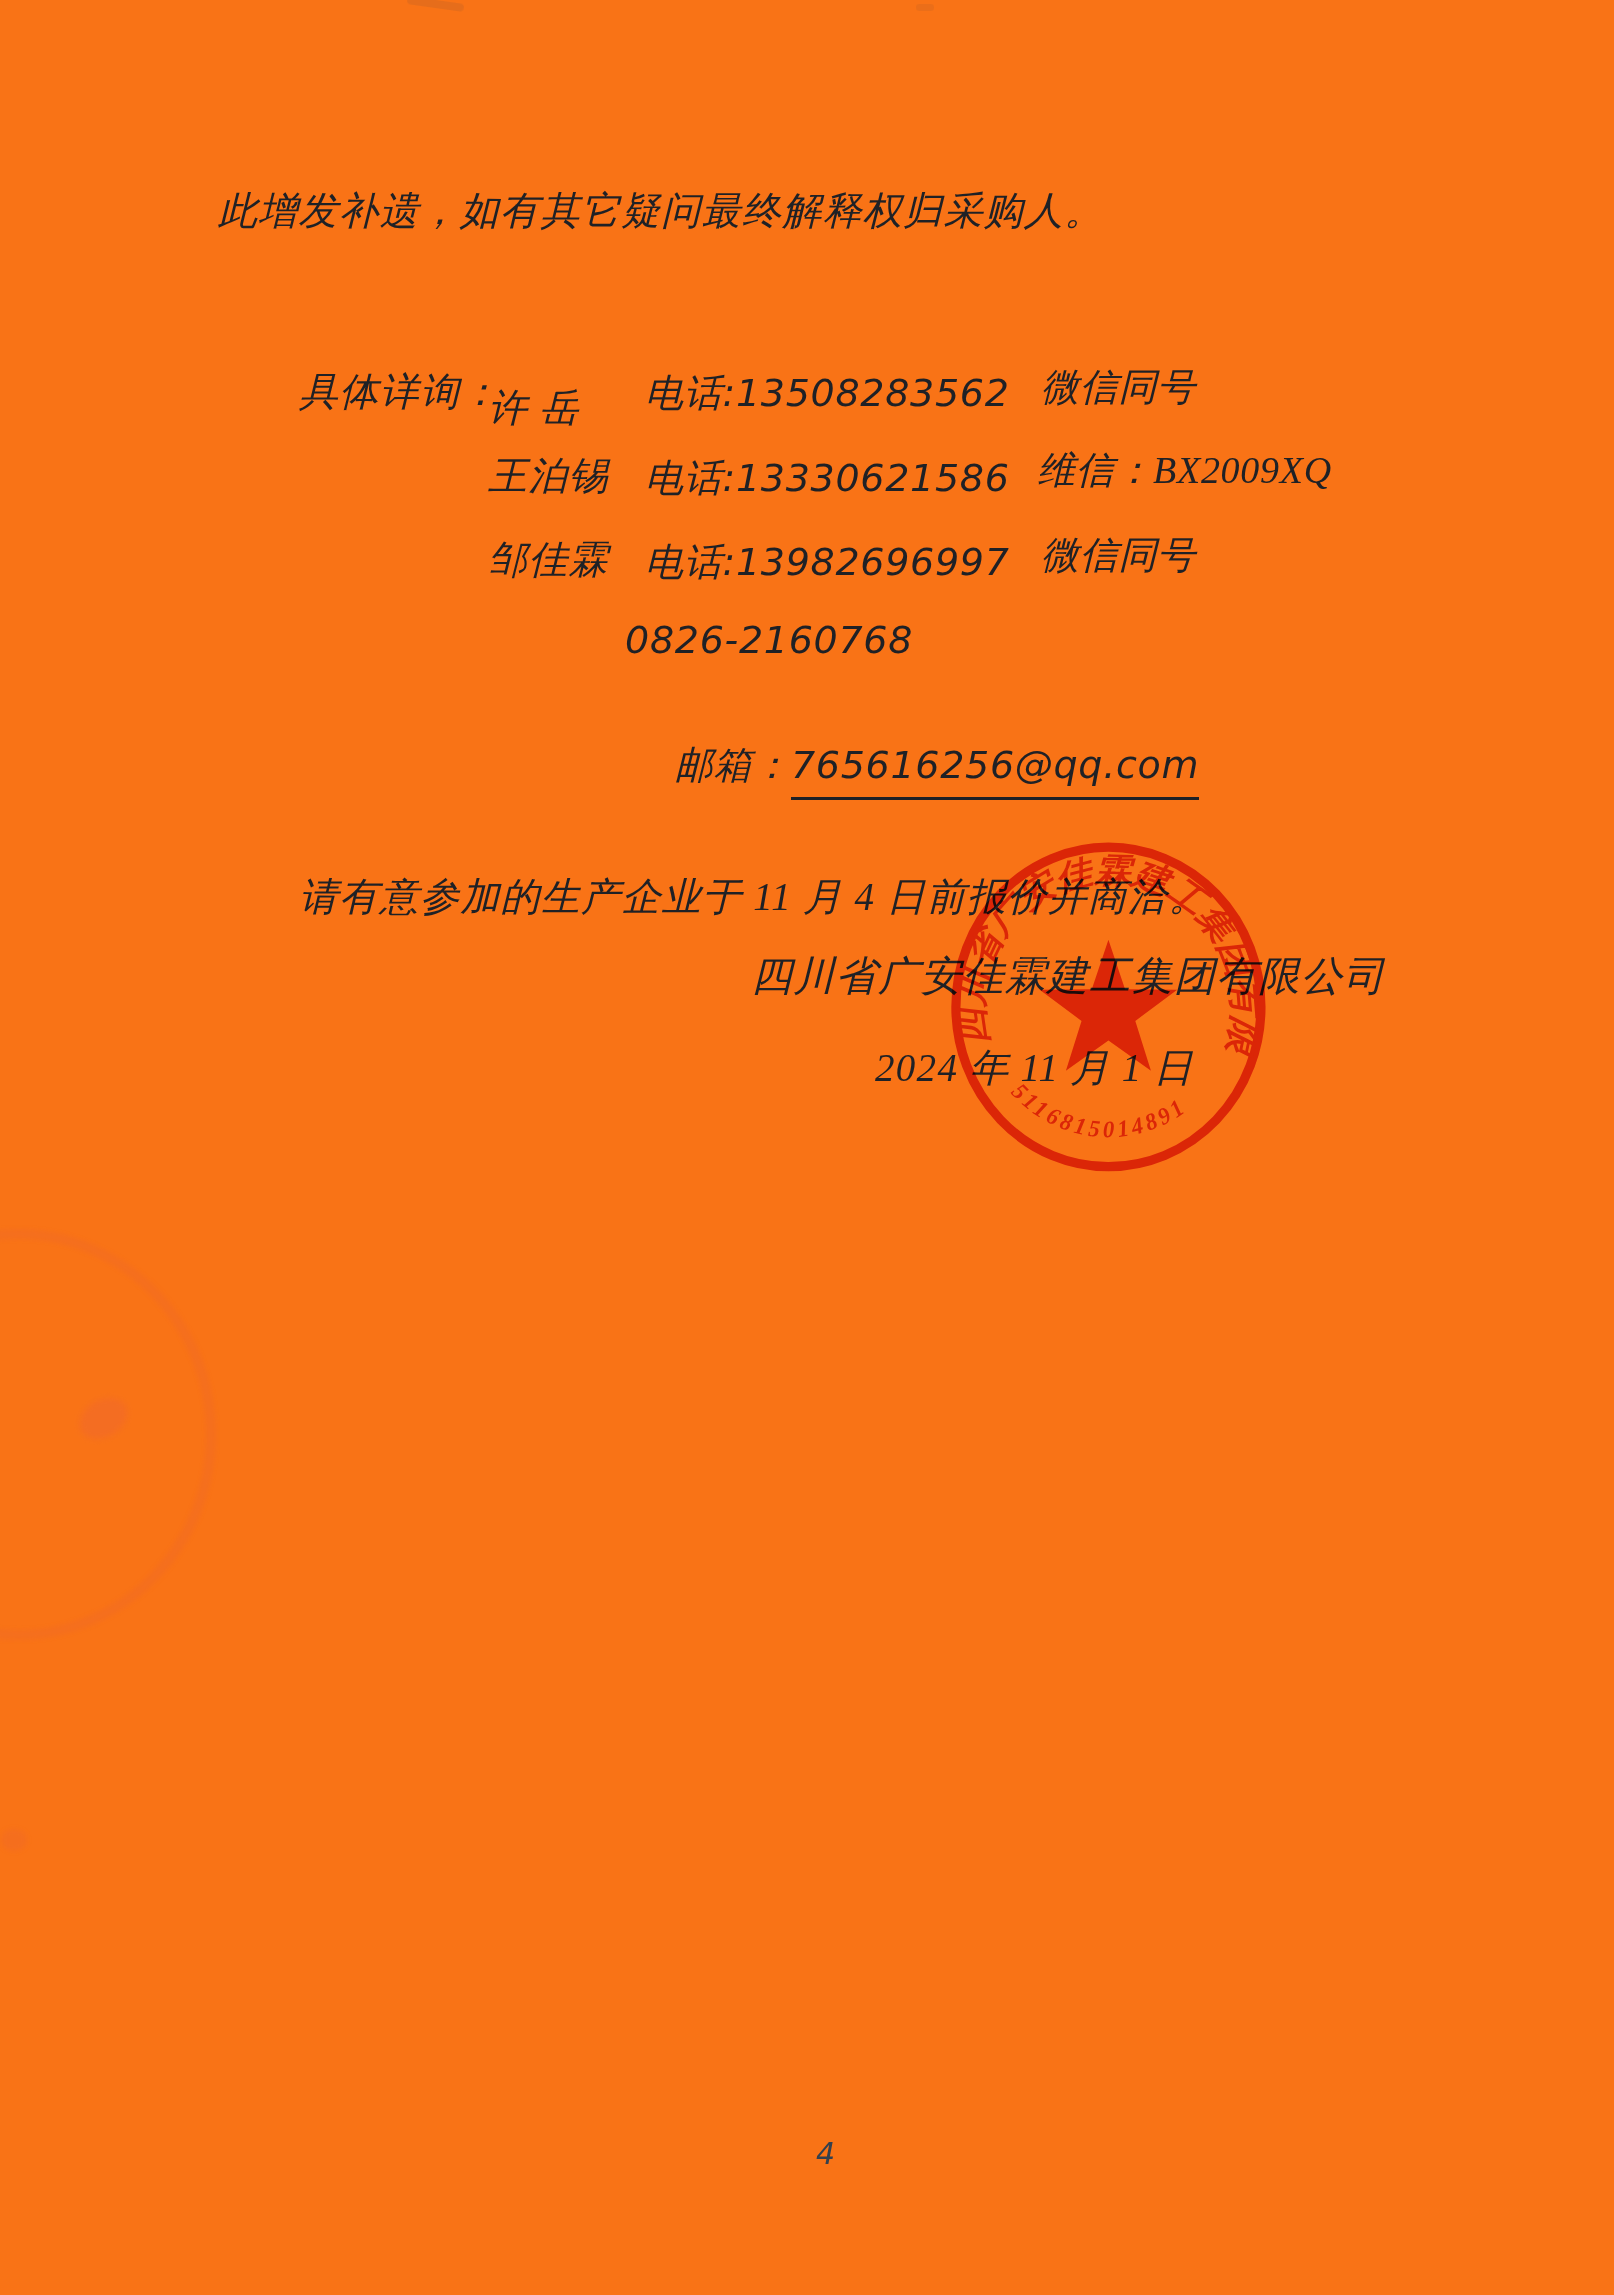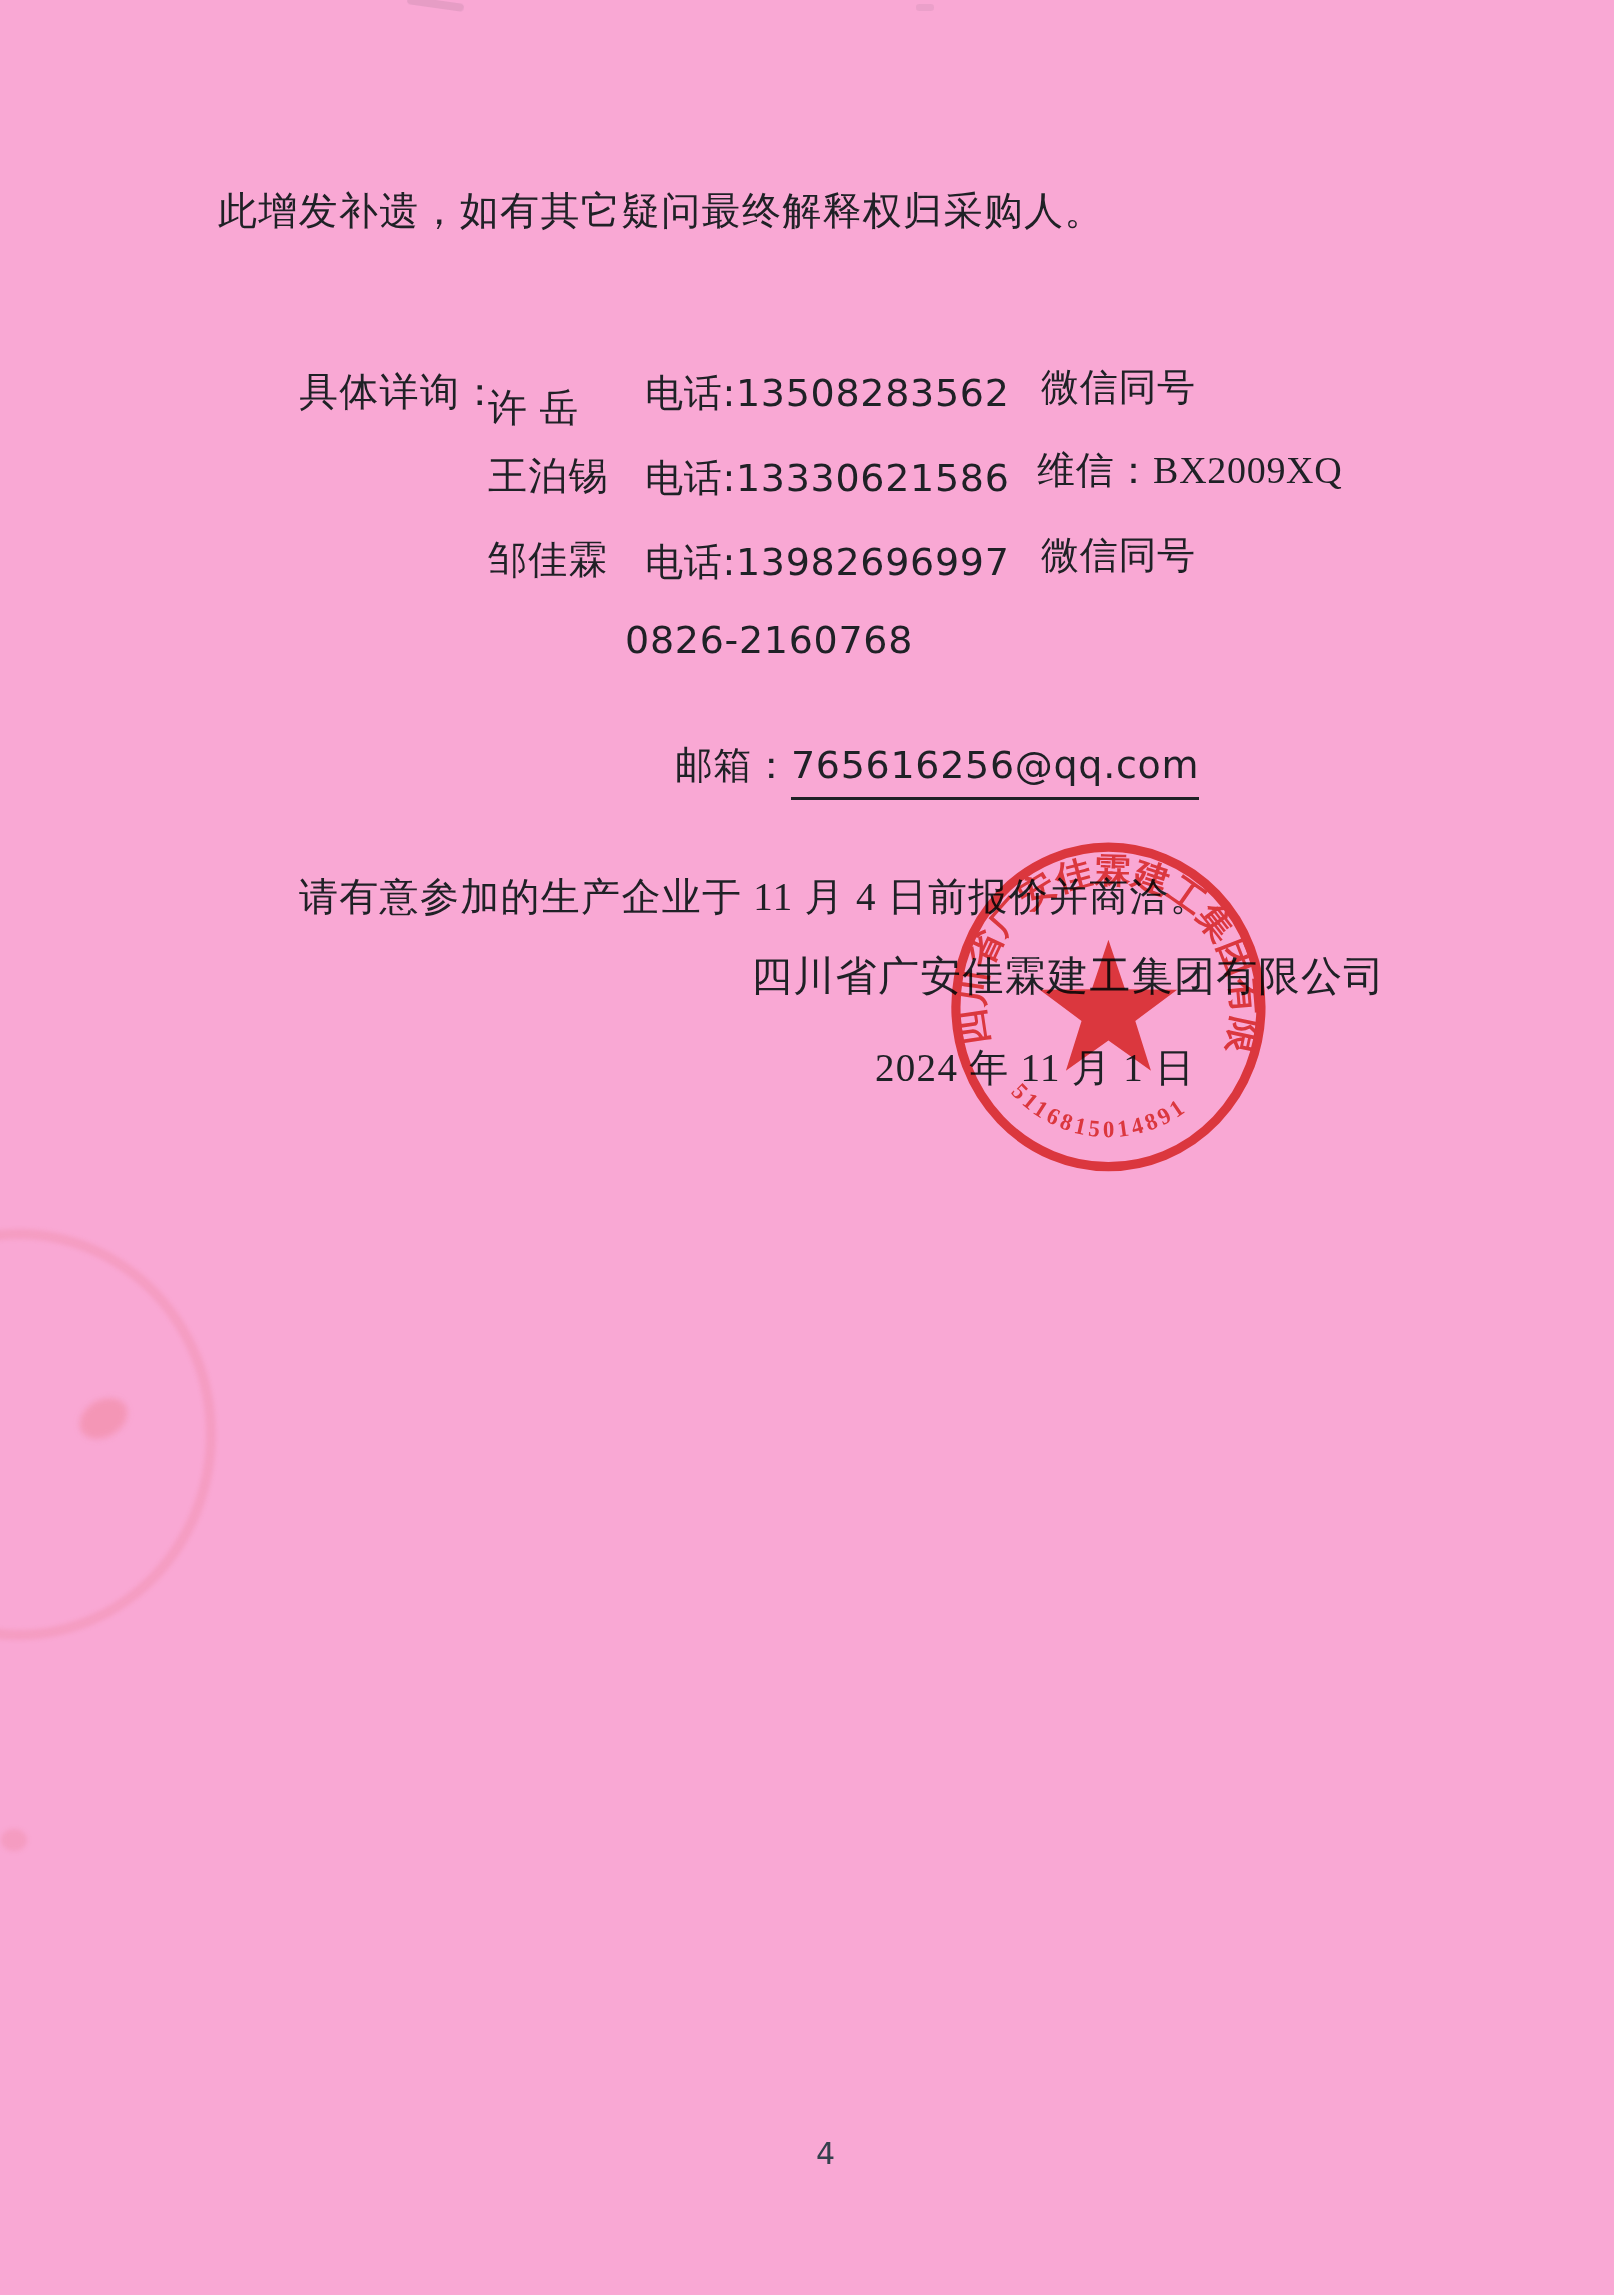--- a/index.html
+++ b/index.html
@@ -4,21 +4,21 @@
 <style>
   * { margin: 0; padding: 0; box-sizing: border-box; }
   html, body { background: #ffffff; }
   body {
     width: 1615px; height: 2295px;
     font-family: "Liberation Serif", "DejaVu Serif", serif;
     color: #1f2126;
     position: relative;
     overflow: hidden;
   }
-  .page { position: absolute; inset: 0; background: #f9a8d4; }
+  .page { position: absolute; inset: 0; background: #f97316; font-style: italic; }
   .txt { position: absolute; white-space: pre; line-height: 1.15; }
   .fs60 { font-size: 39px; letter-spacing: 1.3px; }
   .fs58 { font-size: 38px; letter-spacing: 0.7px; }
   .fs62 { font-size: 41px; letter-spacing: 1.3px; }
   .num  { font-family: "DejaVu Sans", "Liberation Sans", sans-serif; }
   .email-value {
     border-bottom: 3.3px solid #1f2126;
     padding-bottom: 10px;
     font-family: "DejaVu Sans", "Liberation Sans", sans-serif;
   }

